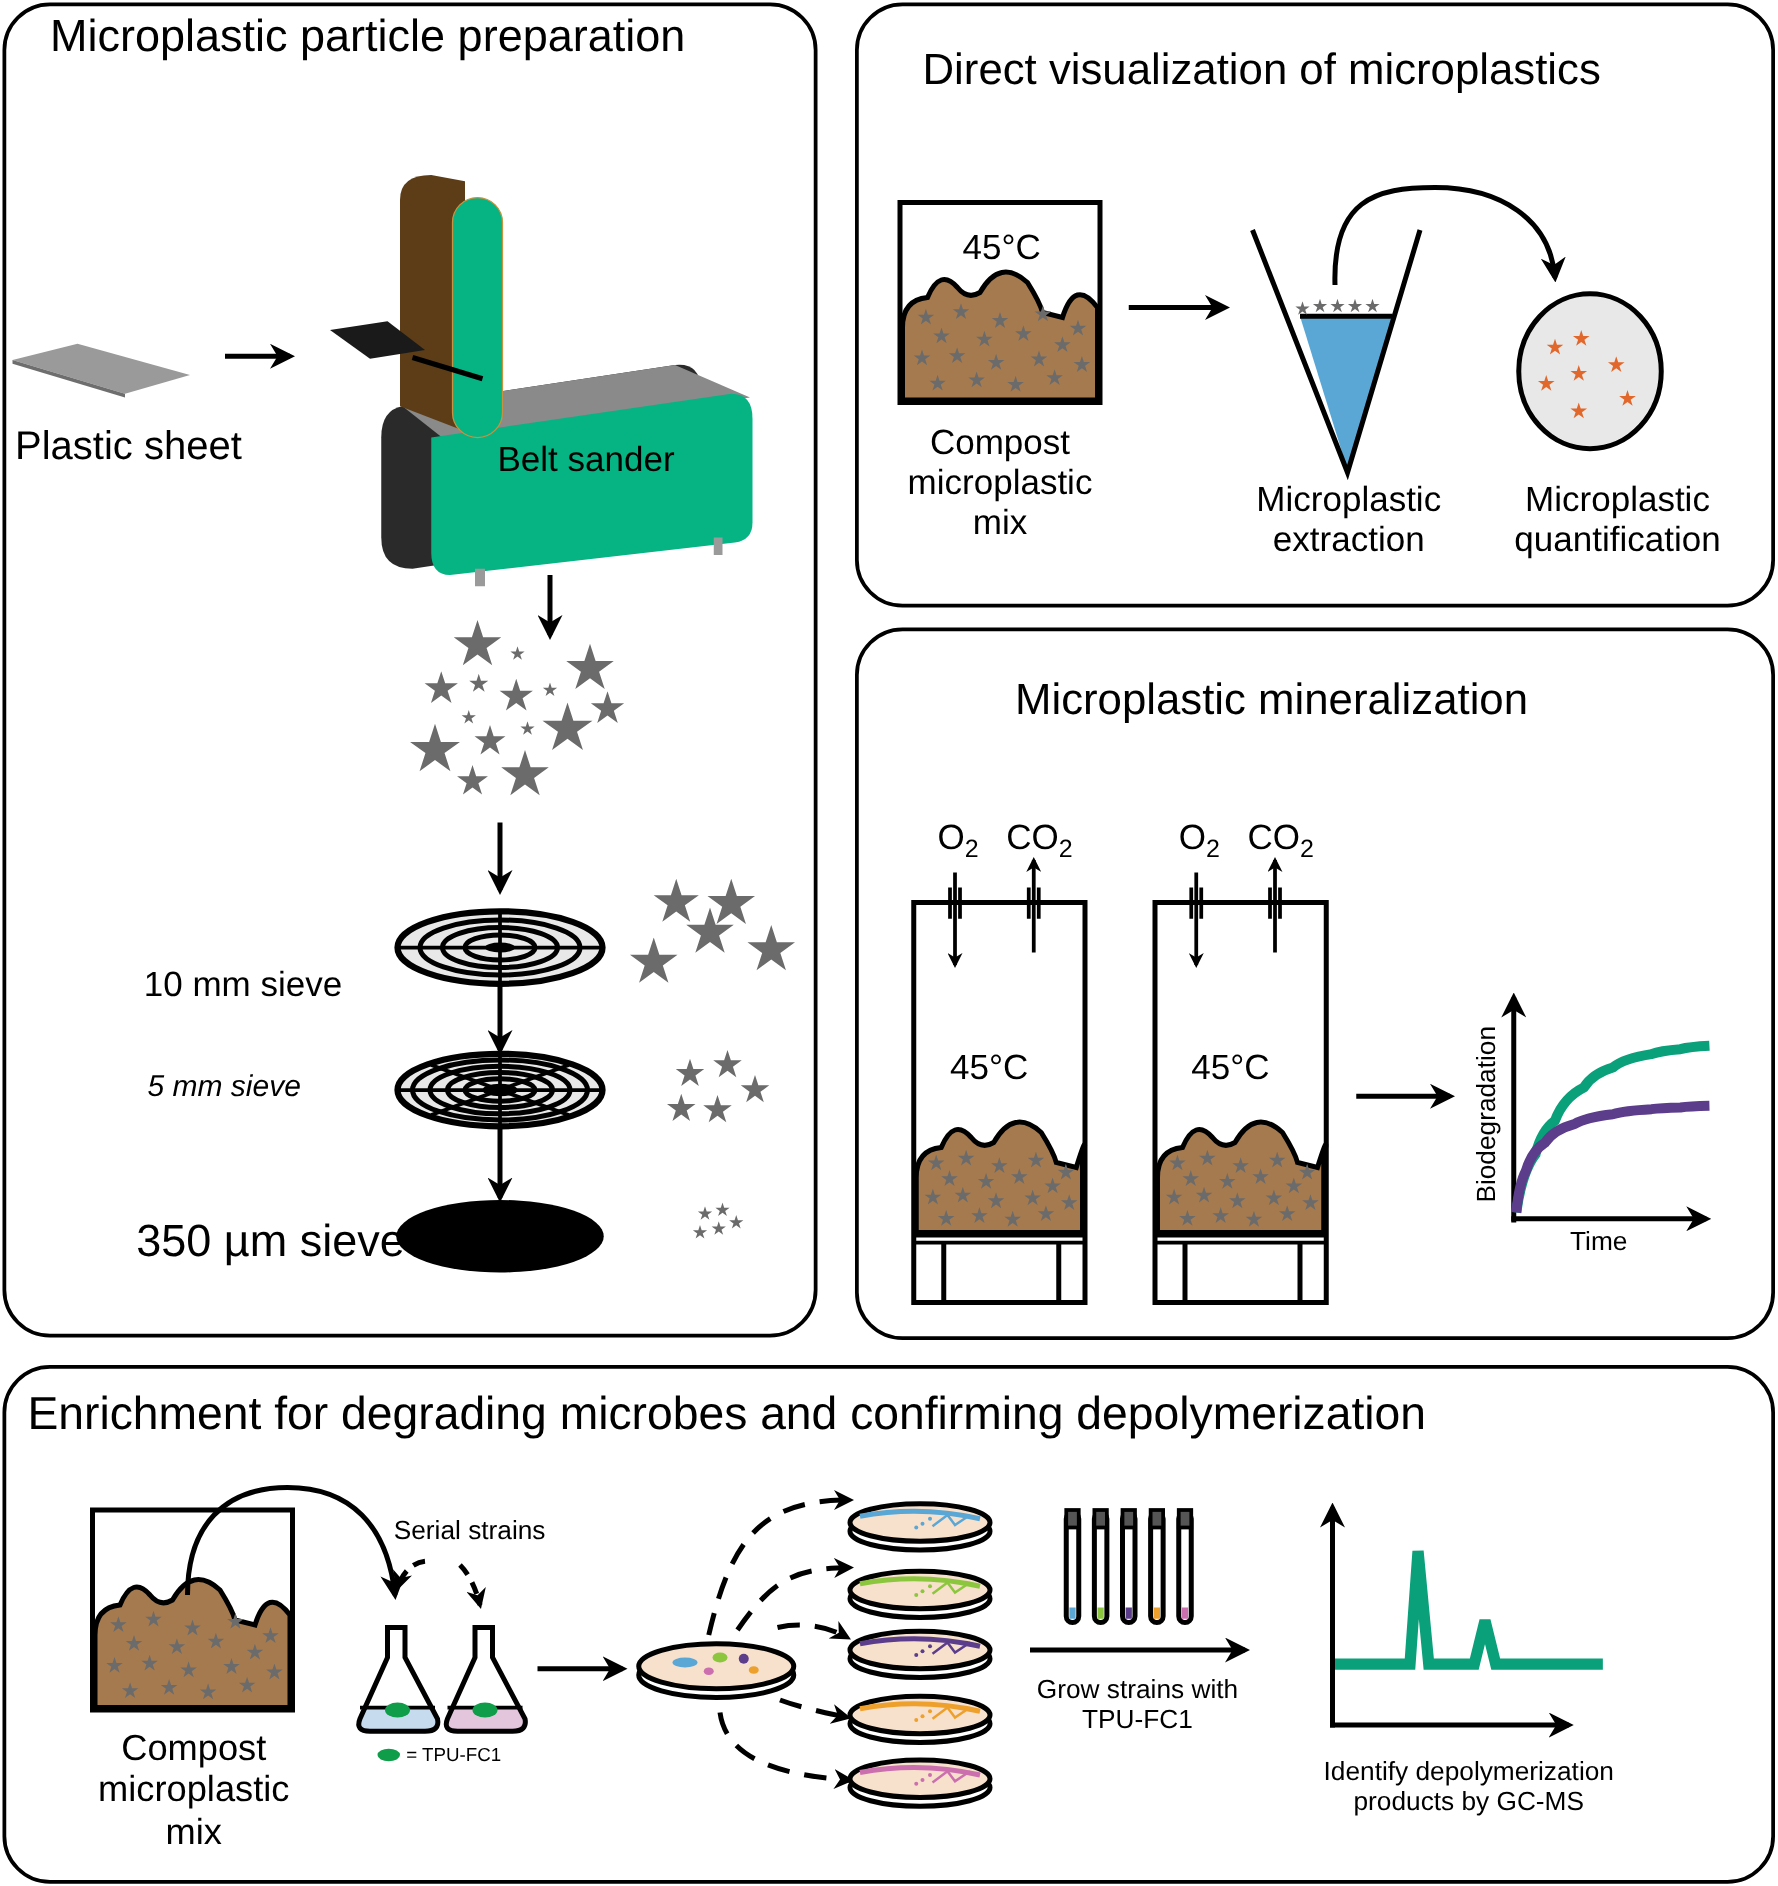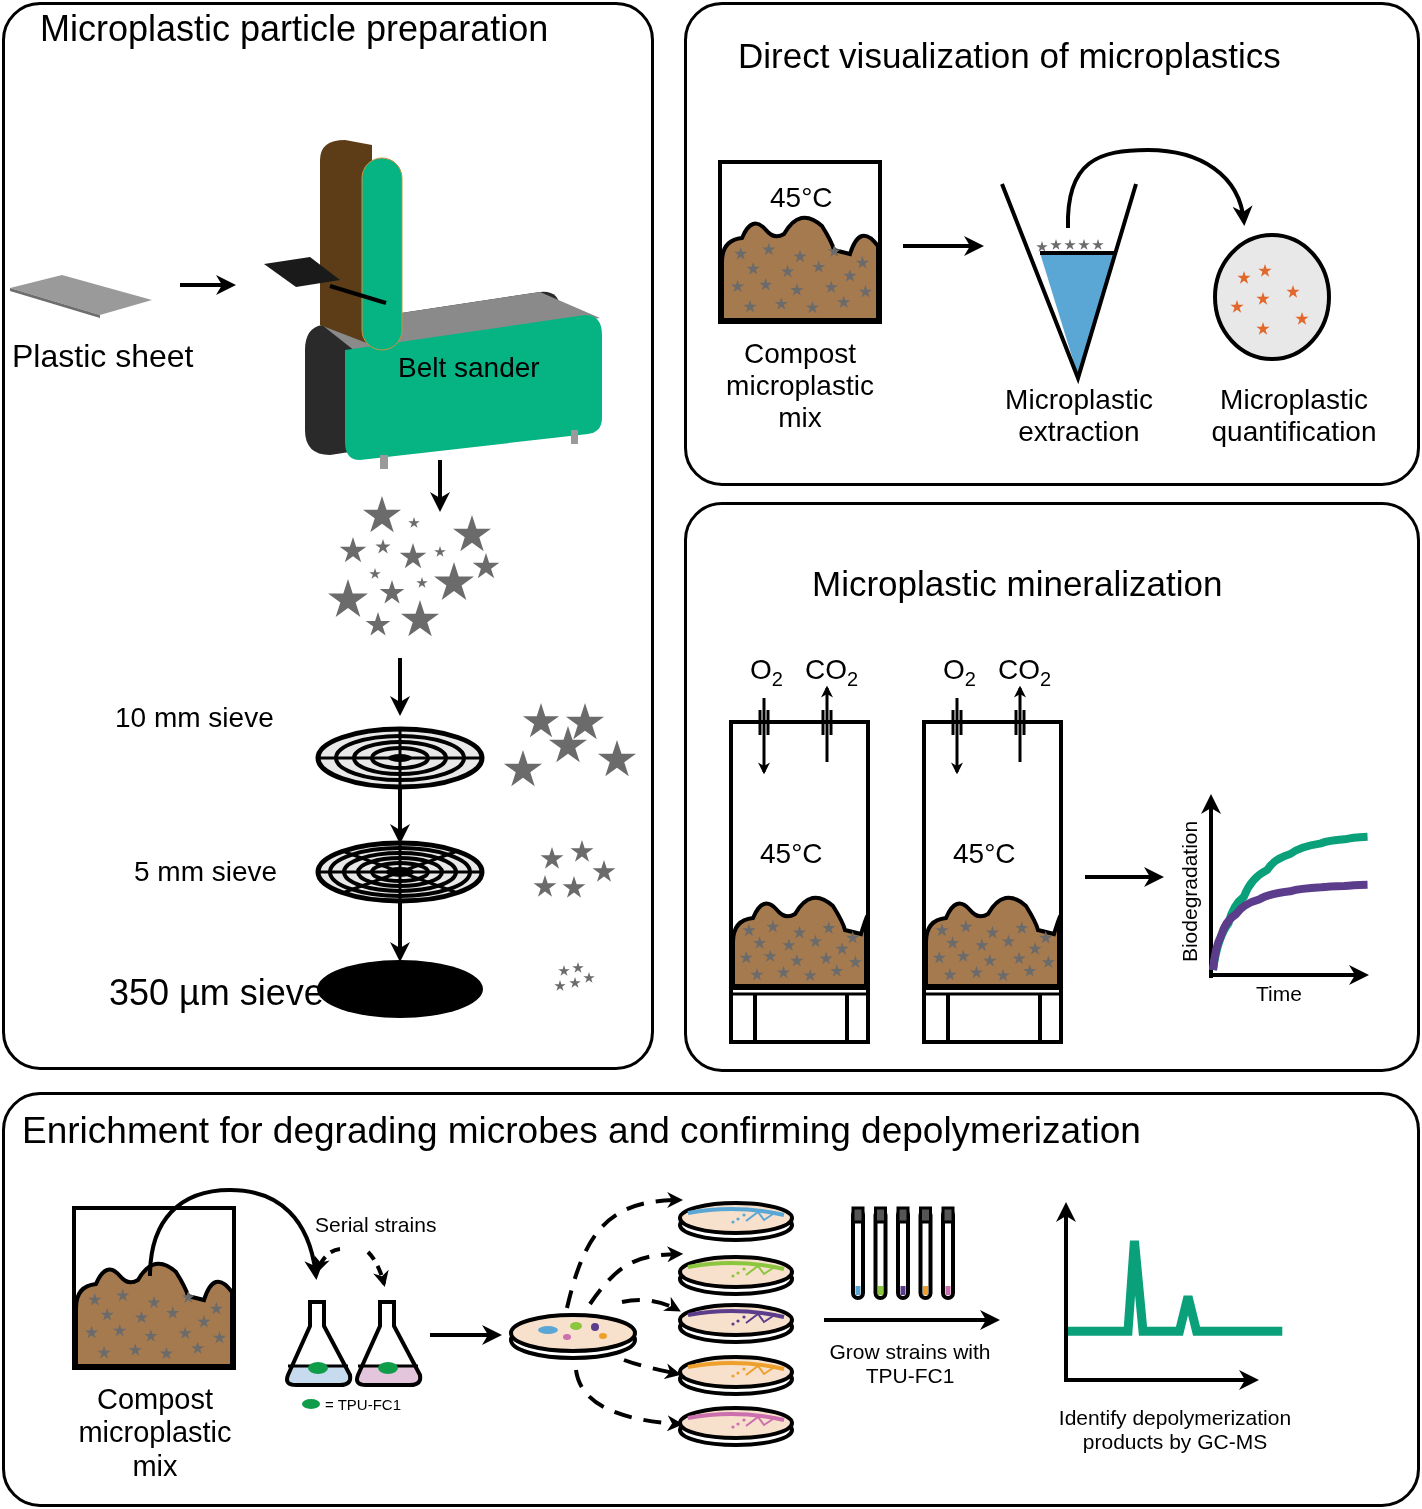--- a/index.html
+++ b/index.html
@@ -12,21 +12,21 @@
 </head>
 <body>
 
 <div class="panel" style="left:2px;top:2px;width:652px;height:1068px;"></div>
 <div class="ptitle" style="left:40px;top:8px;font-size:36px;">Microplastic particle preparation</div>
 
 <div class="panel" style="left:684px;top:2px;width:736px;height:484px;"></div>
 <div class="ptitle" style="left:738px;top:36px;">Direct visualization of microplastics</div>
 
 <div class="panel" style="left:684px;top:502px;width:736px;height:570px;"></div>
-<div class="ptitle" style="left:812px;top:540px;margin-top:24px;">Microplastic mineralization</div>
+<div class="ptitle" style="left:812px;top:540px;">Microplastic mineralization</div>
 
 <div class="panel" style="left:2px;top:1092px;width:1418px;height:415px;"></div>
 <div class="ptitle" style="left:22px;top:1110px;font-size:37px;">Enrichment for degrading microbes and confirming depolymerization</div>
 
 <svg class="layer" width="1422" height="1509" viewBox="0 0 1422 1509">
   <defs>
     <marker id="ah" viewBox="0 0 10 10" refX="8" refY="5" markerWidth="5" markerHeight="5" orient="auto-start-reverse">
       <path d="M0,0 L10,5 L0,10 L3,5 z" fill="#000"></path>
     </marker>
     <marker id="ahs" viewBox="0 0 10 10" refX="8" refY="5" markerWidth="4" markerHeight="4" orient="auto-start-reverse">
@@ -387,22 +387,22 @@
 
   <g id="gc-plot">
     <line x1="1066" y1="1382" x2="1066" y2="1206" stroke="#000" stroke-width="4" marker-end="url(#ah)"></line>
     <line x1="1064" y1="1380" x2="1255" y2="1380" stroke="#000" stroke-width="4" marker-end="url(#ah)"></line>
   <path d="M1068,1331.304347826087 L1128,1331.304347826087 L1134.4285714285713,1240.8695652173913 L1143,1331.304347826087 L1149.4285714285713,1331.304347826087 L1179.4285714285713,1331.304347826087 L1188,1296.5217391304348 L1196.5714285714284,1331.304347826087 L1282.2857142857142,1331.304347826087" fill="none" stroke="#0aa07a" stroke-width="9" stroke-linejoin="miter"></path>
     </g>
 </svg>
 
 <div class="lbl" style="left:12px;top:338px;font-size:32px;">Plastic sheet</div>
 <div class="lbl" style="left:398px;top:352px;font-size:28px;">Belt sander</div>
-<div class="lbl" style="left:115px;top:702px;font-size:28px;">10 mm sieve</div>
-<div class="lbl" style="left:134px;top:856px;font-size:28px;">5 mm sieve</div>
+<div class="lbl" style="left:115px;top:772px;font-size:28px;">10 mm sieve</div>
+<div class="lbl" style="left:118px;top:856px;font-size:24px;font-style:italic;">5 mm sieve</div>
 <div class="lbl" style="left:109px;top:972px;font-size:36px;">350 µm sieve</div>
 
 <div class="lbl" style="left:770px;top:182px;font-size:28px;">45°C</div>
 <div class="lbl" style="left:704px;top:338px;width:192px;font-size:28px;">
   <div>Compost</div>
   <div>microplastic</div>
   <div>mix</div>
 </div>
 <div class="lbl" style="left:986px;top:384px;width:186px;font-size:28px;">
   <div>Microplastic</div>

